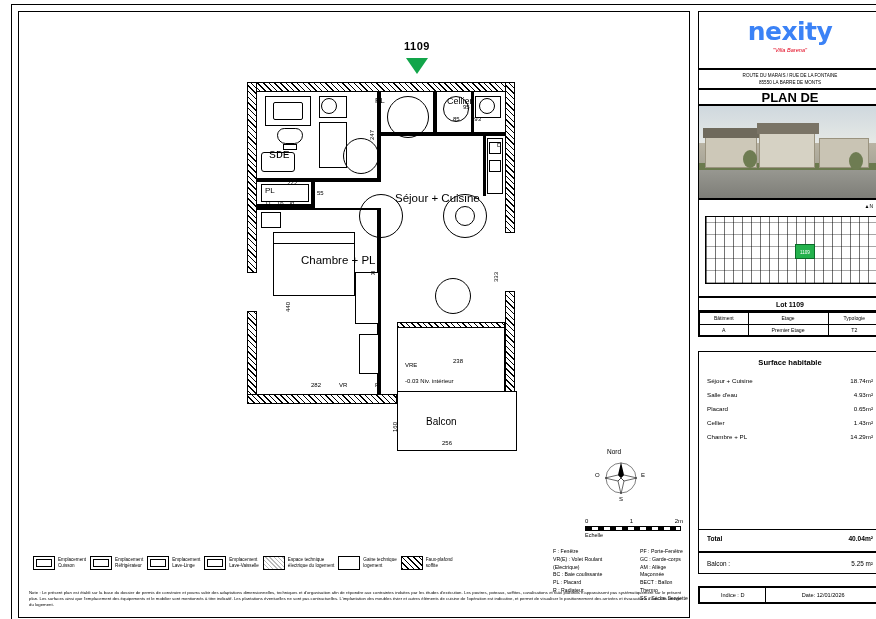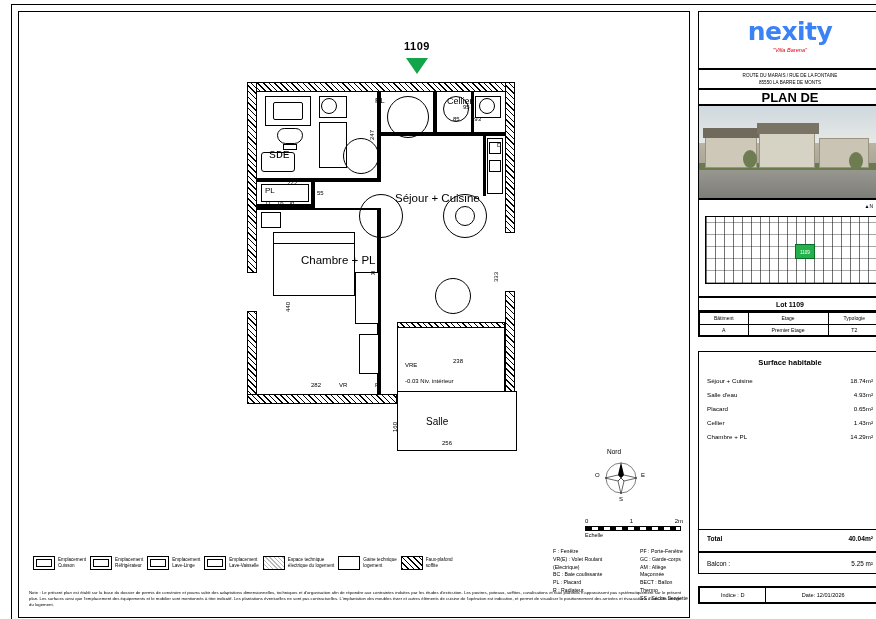--- a/index.html
+++ b/index.html
@@ -258,21 +258,21 @@
       <div class="dim" style="left:216px;top:22px;">95</div>
       <div class="dim" style="left:92px;top:300px;">VR</div>
       <div class="dim" style="left:128px;top:300px;">R</div>
       <div class="dim" style="left:124px;top:188px;">R</div>
       <div class="dim" style="left:158px;top:280px;">VRE</div>
       <div class="dim" style="left:250px;top:60px;">D</div>
     </div>
 
     <div class="dim" style="left:386px;top:366px;font-size:6px;">-0.03 Niv. intérieur</div>
     <div id="balcony">
-      <div class="lbl" style="left:28px;top:24px;font-size:10px;">Salle</div>
+      <div class="lbl" style="left:28px;top:24px;font-size:10px;">Balcon</div>
       <div class="dim" style="left:44px;top:48px;">256</div>
       <div class="dim dimv" style="left:-6px;top:40px;">160</div>
     </div>
 
     <div id="compass">
       <div class="title">Nord</div>
       <svg class="rose" viewBox="0 0 32 32">
         <polygon points="16,0 19,13 16,16 13,13" fill="#000"></polygon>
         <polygon points="16,32 19,19 16,16 13,19" fill="#fff" stroke="#000" stroke-width=".6"></polygon>
         <polygon points="0,16 13,13 16,16 13,19" fill="#fff" stroke="#000" stroke-width=".6"></polygon>

